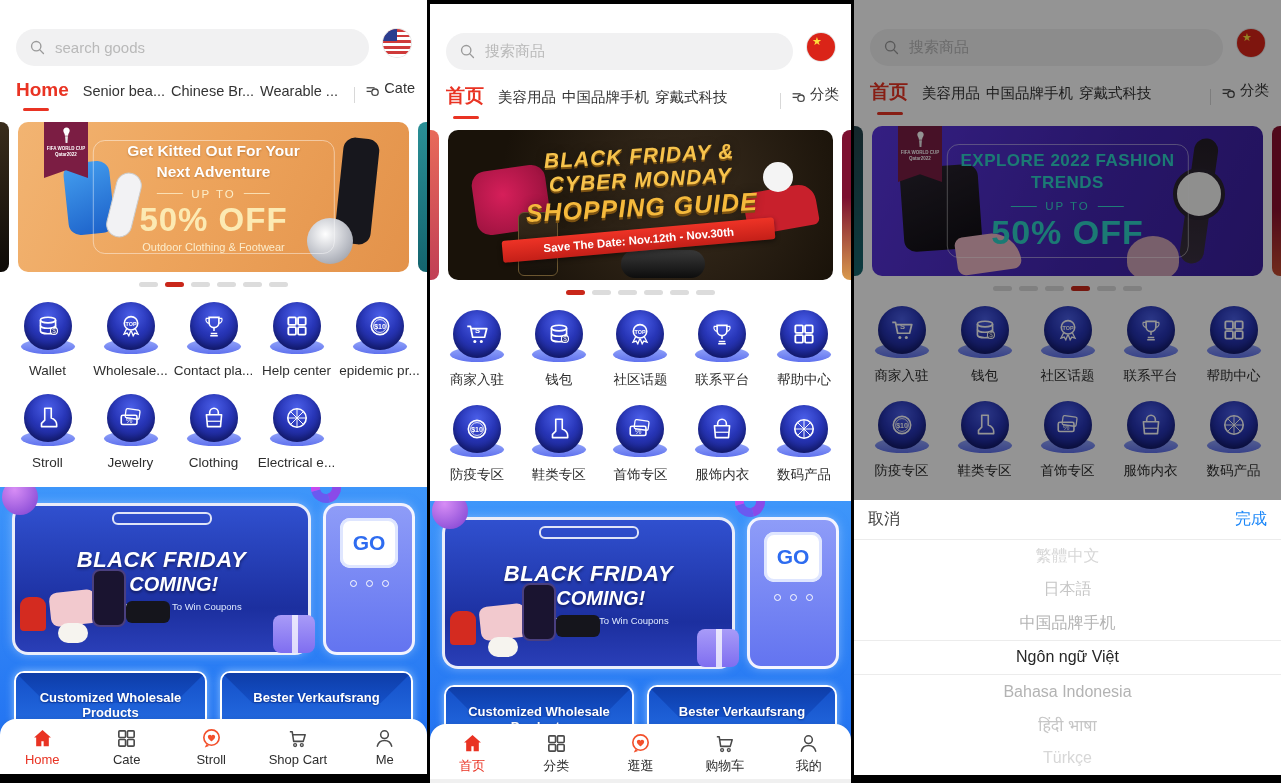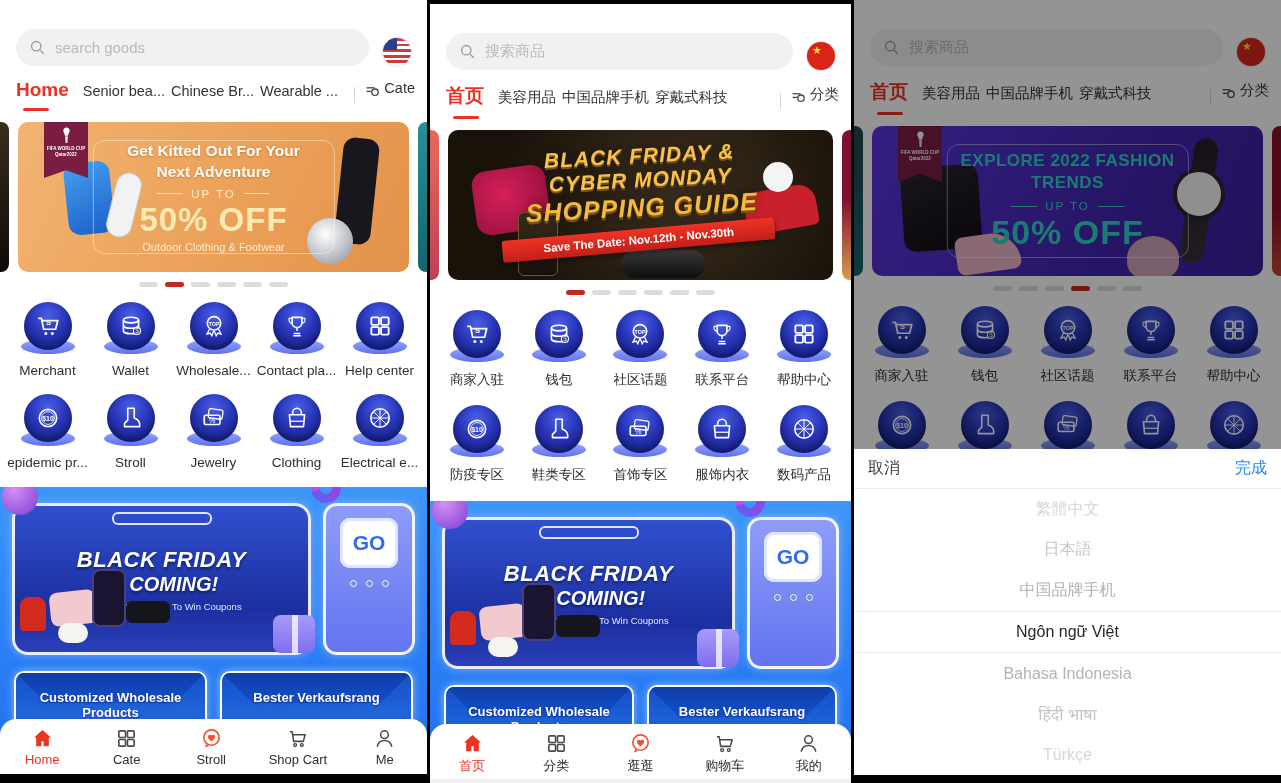--- a/index.html
+++ b/index.html
@@ -8,21 +8,21 @@
     background: #000; width: 1281px; height: 783px; overflow: hidden;
   }
   .stage { display: flex; width: 1281px; height: 783px; }
   .panel { flex: 0 0 427px; width: 427px; height: 783px; position: relative;
            background: #fff; display: flex; flex-direction: column; overflow: hidden; }
   .panel.mid { border-left: 3px solid #000; border-right: 3px solid #000; }
   .topstrip { height: 4px; background: #000; }
   .statusgap { height: 29px; flex: 0 0 auto; }
 
   
-  .header { display: flex; align-items: flex-end; padding: 0 16px; gap: 14px; }
+  .header { display: flex; align-items: flex-start; padding: 0 16px; gap: 14px; }
   .search { flex: 1; height: 37px; border-radius: 19px; background: #f1f1f2;
             display: flex; align-items: center; padding: 0 13px; }
   .search svg { width: 17px; height: 17px; color: #9a9a9a; flex: 0 0 auto; }
   .search .ph { margin-left: 9px; font-size: 15px; color: #b9b9b9; }
   .flag { width: 28px; height: 28px; border-radius: 50%; flex: 0 0 28px;
           position: relative; overflow: hidden; box-shadow: 0 0 0 1px rgba(0,0,0,.10); }
   .flag.us { background: repeating-linear-gradient(180deg,#cf3a3a 0 2.8px,#fff 2.8px 5.6px); }
   .flag.us::before { content:""; position:absolute; left:0; top:0; width:14px; height:12px; background:#2b3d8f; }
   .flag.cn { background: #da2418; }
   .flag.cn::before { content:"★"; position:absolute; left:5px; top:2px; color:#ffde3c; font-size:11px; }
@@ -163,21 +163,21 @@
   .tab { display:flex; flex-direction:column; align-items:center; gap:2px; min-width:54px; }
   .tab svg { width:23px; height:23px; color:#4a4a4a; }
   .tab .tlabel { font-size:13px; color:#2e2e2e; }
   .tab.active svg, .tab.active .tlabel { color:#e93323; }
   .tab.stroll svg { color:#f3502c; }
   .homebar { position:absolute; left:0; right:0; bottom:0; height:9px; background:#000; z-index:7; }
   .bottomstrip { position:absolute; left:0; right:0; bottom:0; height:4px; background:#f0f0f0; z-index:7; }
 
   
   .dimwrap { display:flex; flex-direction:column; flex:1; background:#fff; filter:brightness(.58); }
-  .picker { position:absolute; left:0; right:0; bottom:0; height:334px; background:#fff; z-index:10;
+  .picker { position:absolute; left:0; right:0; bottom:0; height:283px; background:#fff; z-index:10;
             display:flex; flex-direction:column; }
   .picker-head { flex:0 0 40px; display:flex; align-items:center; justify-content:space-between;
                  padding:0 14px; border-bottom:1px solid #ececec; }
   .pk-cancel { font-size:16px; color:#3f3f3f; }
   .pk-done { font-size:16px; color:#1a86f8; }
   .pk-list { flex:1; display:flex; flex-direction:column; padding-bottom:8px; }
   .pk-opt { flex:1; display:flex; align-items:center; justify-content:center; font-size:16px; }
   .pk-opt.f1 { color:#b3b3b3; } .pk-opt.f2 { color:#c6c6c6; } .pk-opt.f3 { color:#d7d7d7; }
   .pk-opt.sel { color:#262626; border-top:1px solid #ececec; border-bottom:1px solid #ececec; }
   .picker .homebar { height:8px; }
@@ -331,30 +331,20 @@
         <span class="dot"></span>
         <span class="dot"></span>
         <span class="dot"></span>
         <span class="dot"></span>
     </div>
     <div class="quick">
       <div class="qcell">
           <span class="qicon">
             <span class="circ">
               <svg class="qsvg">
-                <use href="#i-cart-s"></use>
-              </svg>
-            </span>
-          </span>
-          <span class="qlabel">Merchant</span>
-        </div>
-      <div class="qcell">
-          <span class="qicon">
-            <span class="circ">
-              <svg class="qsvg">
                 <use href="#i-coins"></use>
               </svg>
             </span>
           </span>
           <span class="qlabel">Wallet</span>
         </div>
       <div class="qcell">
           <span class="qicon">
             <span class="circ">
               <svg class="qsvg">

